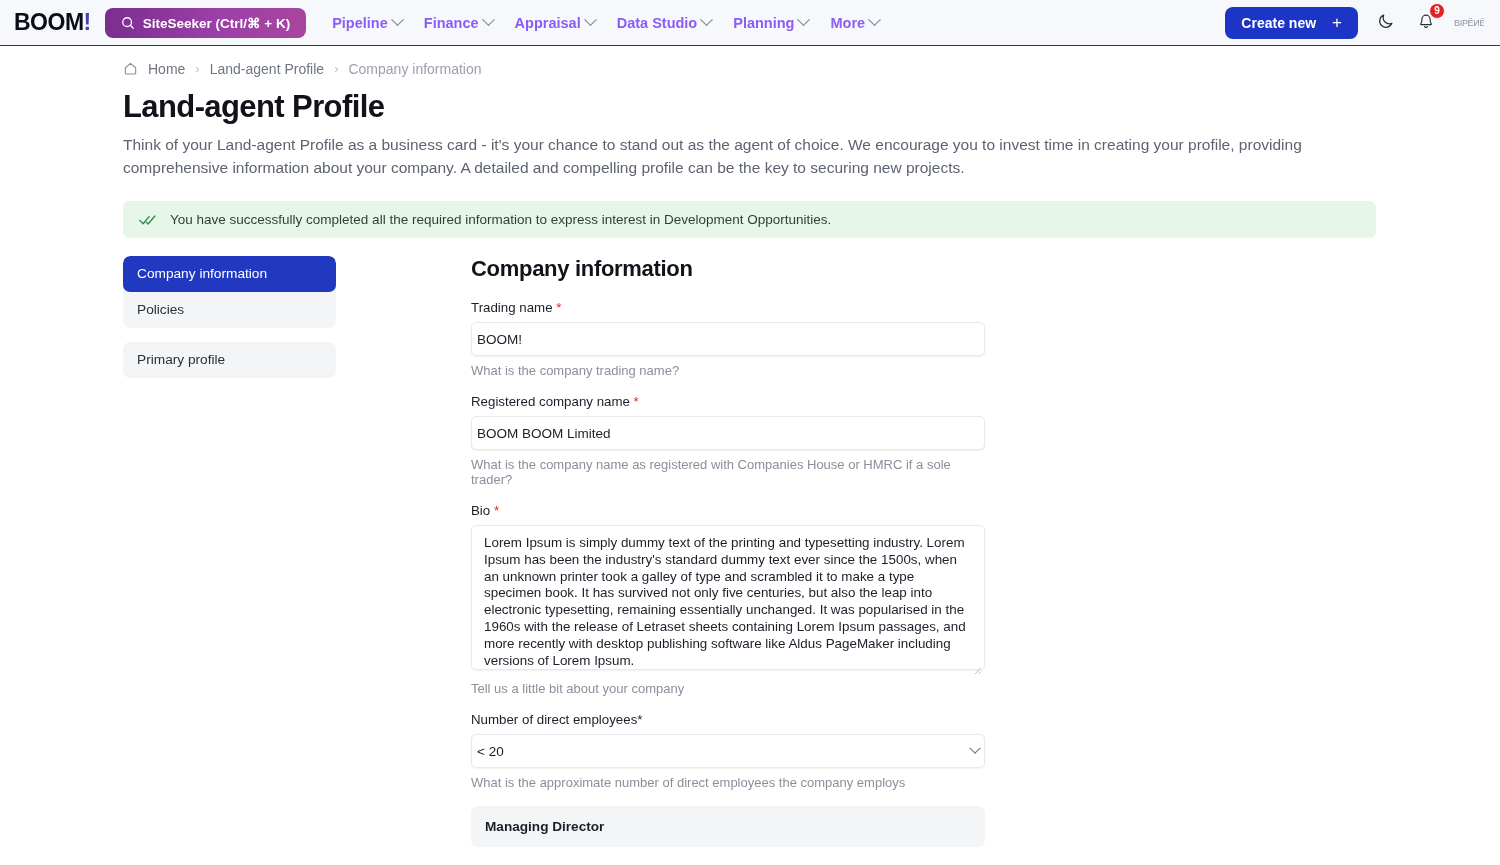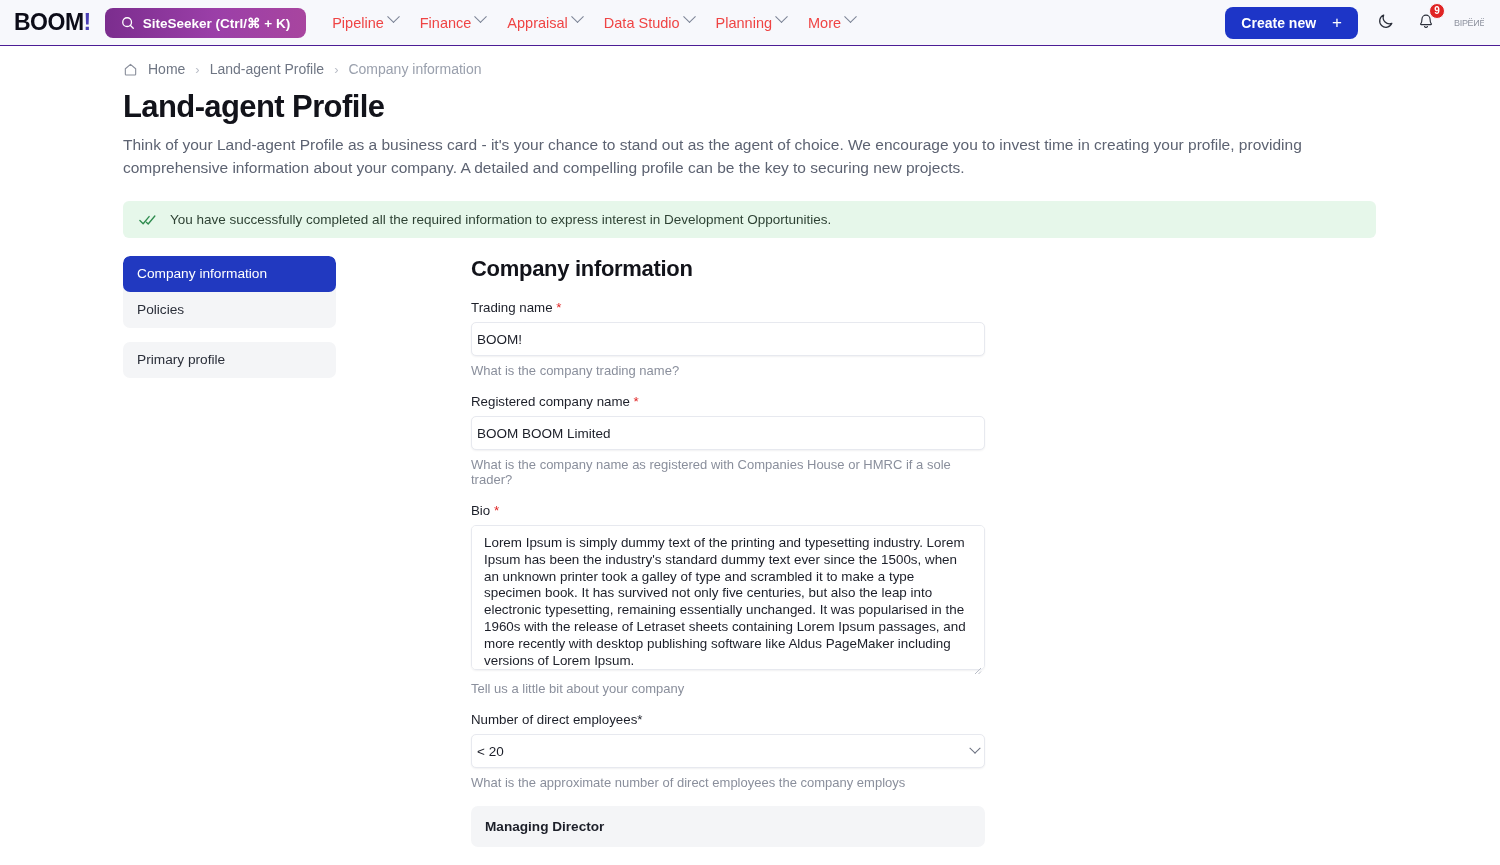--- a/index.html
+++ b/index.html
@@ -52,25 +52,27 @@
   .siteseeker svg { display: block; }
 
   .navmenu {
     display: flex;
     align-items: center;
     gap: 22px;
     margin-left: 26px;
   }
   .navitem {
     display: flex;
+    align-items: center;
     gap: 5px;
     font-size: 14.5px;
-    color: #ef4444;
+    color: #8b5cf6;
     cursor: pointer;
     white-space: nowrap;
+    font-weight: bold;
   }
   .chev {
     width: 9px; height: 9px;
     border-right: 1.6px solid #7b8396;
     border-bottom: 1.6px solid #7b8396;
     transform: rotate(45deg) translate(-2px,-2px);
   }
 
   .nav-right {
     margin-left: auto;
@@ -122,21 +124,20 @@
     letter-spacing: -0.3px;
     opacity: .75;
     cursor: pointer;
   }
 
   
   .page { padding: 0 0 0 0; background:#ffffff; }
 
   .breadcrumb {
     display: flex;
-    align-items: center;
     gap: 10px;
     padding: 15px 0 0 123px;
     font-size: 14px;
     color: #8a8f9c;
   }
   .breadcrumb .crumb { cursor: pointer; }
   .breadcrumb .crumb.link { color: #6f7684; }
   .breadcrumb .crumb.current { color: #9aa0ad; }
   .breadcrumb .sep { color: #b9bdc7; font-size: 13px; }
 

